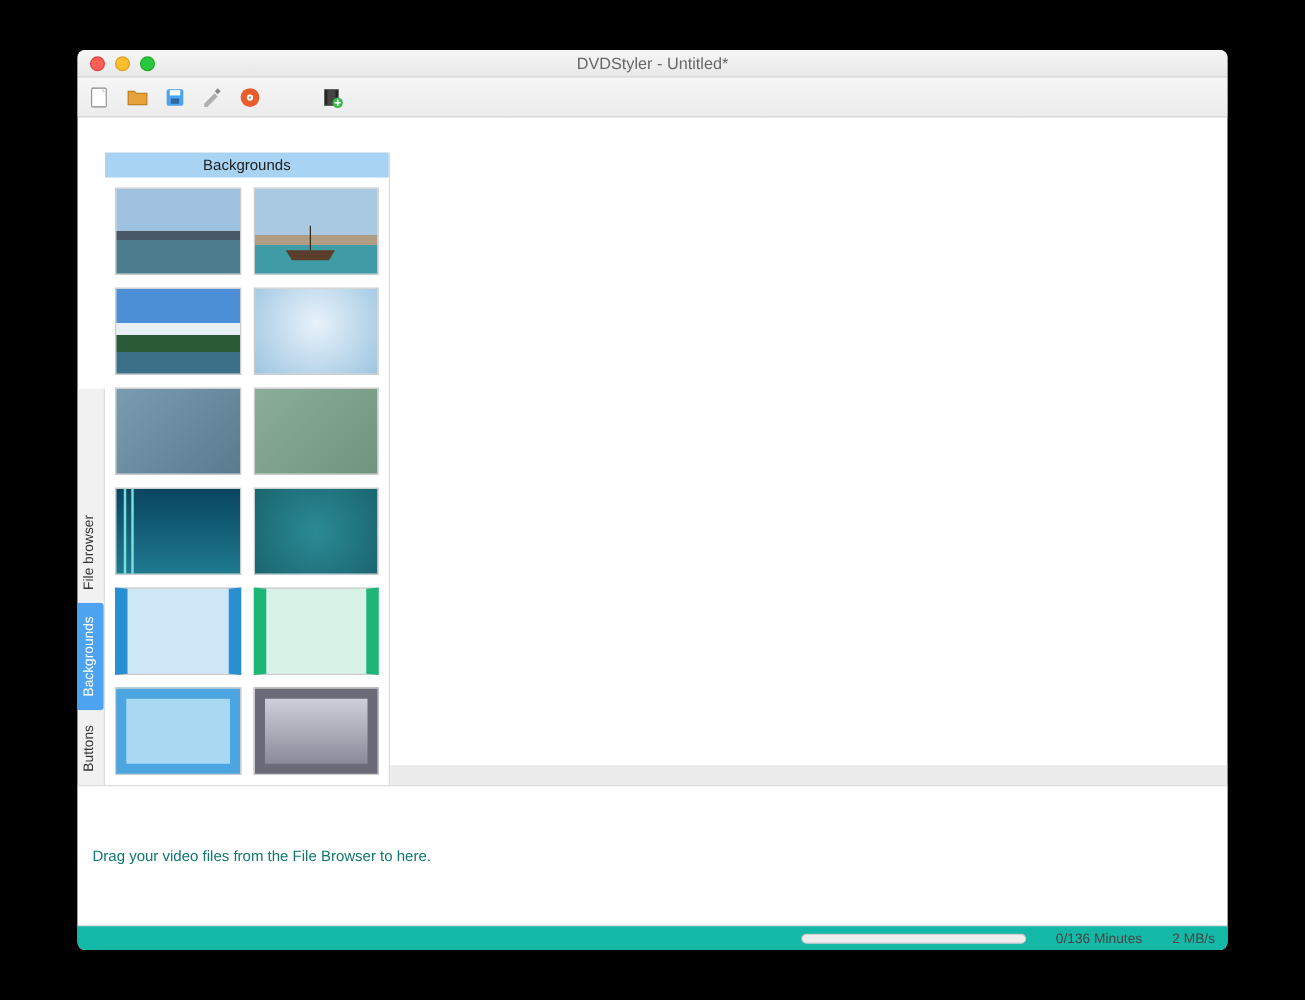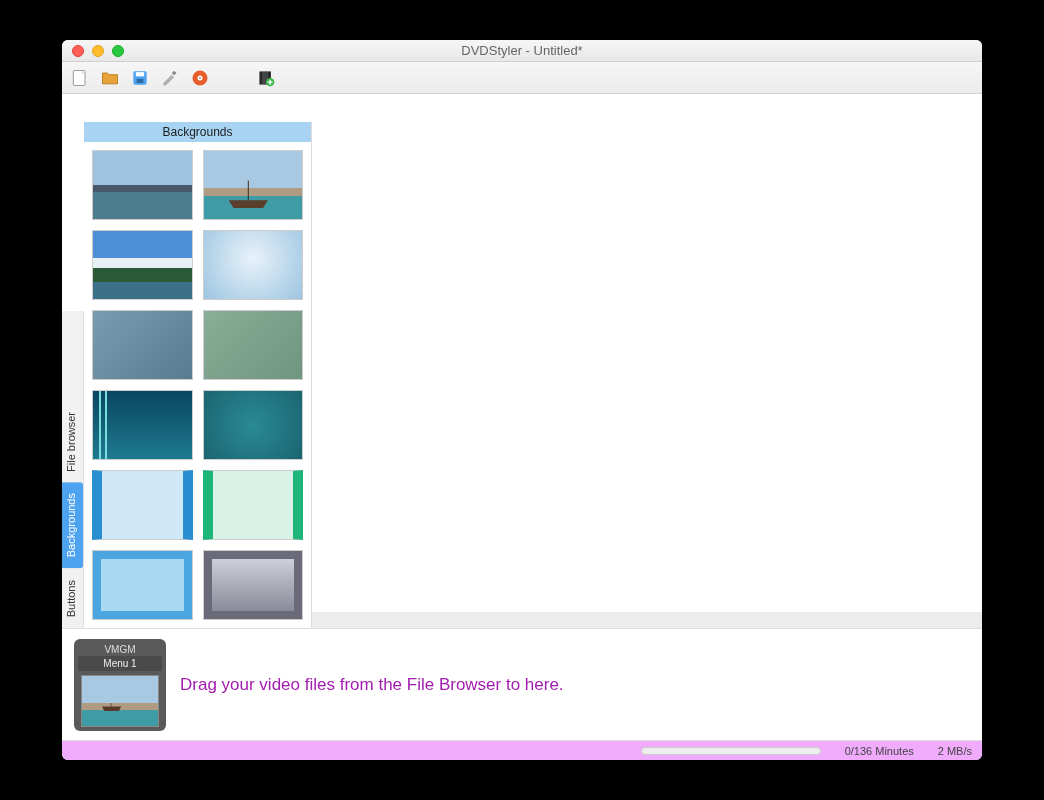--- a/index.html
+++ b/index.html
@@ -112,23 +112,23 @@
   display: flex; flex-direction: column; align-items: center;
 }
 .tl-card-top { font-size: 10px; color: #ddd; text-align:center; padding:1px 0;}
 .tl-card-title { background:#4a4a4a; color:#eee; font-size:10px; width:100%; text-align:center; padding:2px 0; border-radius:2px;}
 .tl-card-thumb {
   width: 78px; height: 52px; margin-top:4px; border:1px solid #888;
   background: linear-gradient(#a9c9e3 0 55%, #b09c82 55% 68%, #3f9ba5 68% 100%);
   position:relative;
 }
 .tl-card-thumb .mini-ship { position:absolute; left:20%; top:55%; width:40%; height:18%; }
-.tl-hint { color:#a21caf; font-size:17px; }
+.tl-hint { color:#0f766e; font-size:12px; }
 .statusbar {
-  height: 20px; background: #f0abfc; border-top:1px solid #ddd;
+  height: 20px; background: #14b8a6; border-top:1px solid #ddd;
   display:flex; align-items:center; justify-content:flex-end; gap:24px;
   padding: 0 10px; font-size:11px; color:#444;
 }
 .sb-progress { width:180px; height:8px; background:#eee; border:1px solid #ccc; border-radius:4px; }
 .thumbs::-webkit-scrollbar { width:10px; }
 .thumbs::-webkit-scrollbar-thumb { background:#c0c0c0; border-radius:5px; }
 </style>
 </head>
 <body>
 
@@ -240,30 +240,20 @@
               <line x1="60" y1="30" x2="140" y2="30" stroke="#3a2818" stroke-width="1"></line>
             </svg>
           </div>
         </div>
         <div class="safe-outline"></div>
       </div>
     </div>
   </div>
 
   <div class="timeline">
-    <div class="tl-card">
-      <div class="tl-card-top">VMGM</div>
-      <div class="tl-card-title">Menu 1</div>
-      <div class="tl-card-thumb">
-        <svg class="mini-ship" viewBox="0 0 40 16">
-            <path d="M2 6 L36 6 L32 14 L6 14 Z" fill="#5a3a28"></path>
-            <line x1="18" y1="0" x2="18" y2="6" stroke="#2f2014"></line>
-          </svg>
-      </div>
-    </div>
     <div class="tl-hint">Drag your video files from the File Browser to here.</div>
   </div>
 
   <div class="statusbar">
     <div class="sb-progress"></div>
     <span>0/136 Minutes</span>
     <span>2 MB/s</span>
   </div>
 </div>
 

